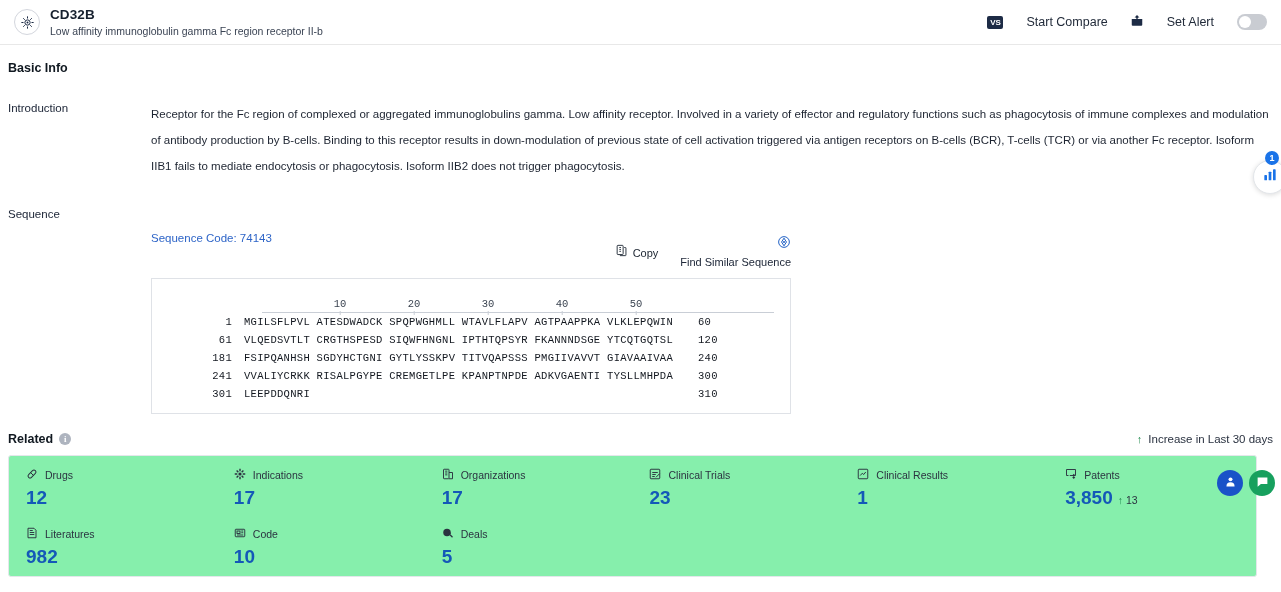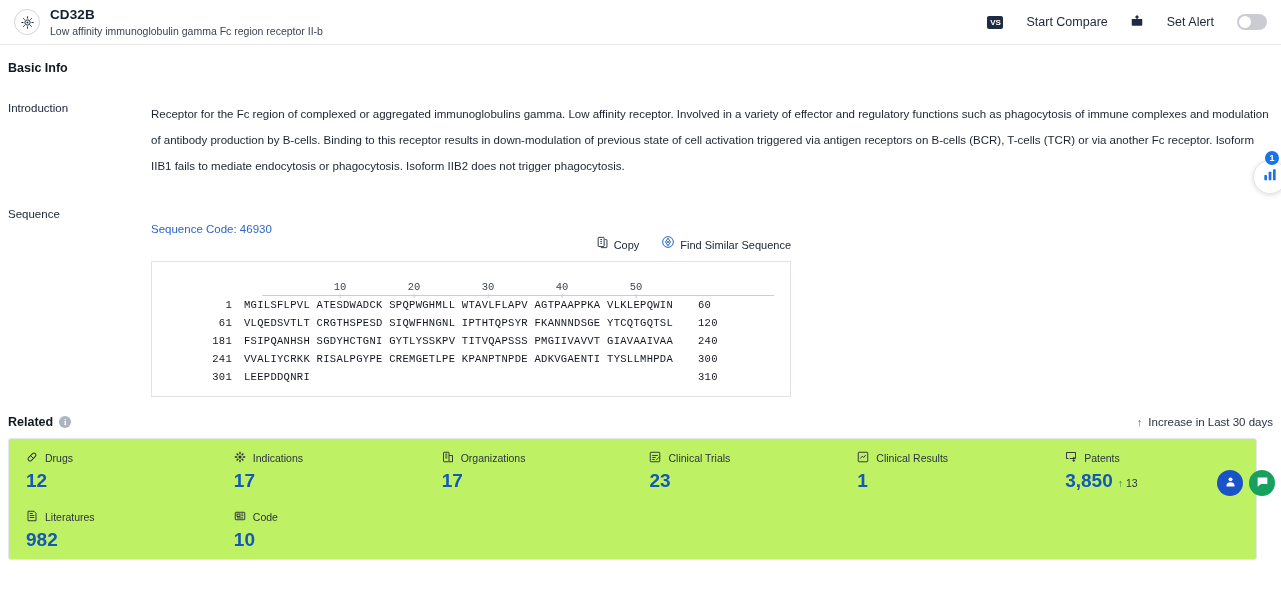--- a/index.html
+++ b/index.html
@@ -98,21 +98,21 @@
   .seq-head {
     display: flex; align-items: center;
     width: 640px;
   }
   .seq-code { font-size: 11.5px; color: #2d64c7; cursor: pointer; }
   .seq-tools { margin-left: auto; display: flex; align-items: center; gap: 22px; }
   .seq-tool {
     display: flex; align-items: flex-end; gap: 5px;
     font-size: 11px; color: #202935; cursor: pointer; margin-top: 28px;
   }
-  .seq-tool.link { color: #20293a; }
+  .seq-tool.link { color: #20293a; flex-direction: column; }
 
   .seq-box {
     margin-top: 10px;
     width: 640px;
     border: 1px solid #dfe2e7;
     background: #fff;
     padding: 12px 0 10px 0;
   }
   .seq-ruler {
     position: relative;
@@ -165,21 +165,21 @@
     margin-left: auto;
     display: flex; align-items: center; gap: 6px;
     font-size: 11.5px; color: #2a3240;
   }
   .up-arrow { color: #1f8a4c; font-size: 11px; }
 
   .rel-card {
     margin: 9px 24px 0 8px;
     border: 1px solid #e4e7eb;
     border-radius: 3px;
-    background: #bef264;
+    background: #86efac;
     padding: 12px 0 6px 0;
     height: 122px;
     overflow: hidden;
   }
   .rel-grid {
     display: grid;
     grid-template-columns: repeat(6, 1fr);
     row-gap: 14px;
   }
   .rel-cell { padding-left: 17px; cursor: pointer; }
@@ -272,21 +272,21 @@
     <div class="row-body">
       <div class="intro-text">Receptor for the Fc region of complexed or aggregated immunoglobulins gamma. Low affinity receptor. Involved in a variety of effector and regulatory functions such as phagocytosis of immune complexes and modulation of antibody production by B-cells. Binding to this receptor results in down-modulation of previous state of cell activation triggered via antigen receptors on B-cells (BCR), T-cells (TCR) or via another Fc receptor. Isoform IIB1 fails to mediate endocytosis or phagocytosis. Isoform IIB2 does not trigger phagocytosis.</div>
     </div>
   </div>
 
   <div class="row" style="padding-top:28px;">
     <div class="row-label">Sequence</div>
     <div class="row-body">
 
       <div class="seq-head">
-        <div class="seq-code">Sequence Code: 46930</div>
+        <div class="seq-code">Sequence Code: 74143</div>
         <div class="seq-tools">
           <div class="seq-tool">
             <span>
               <svg width="13" height="13" viewBox="0 0 24 24" fill="none" stroke="#202935" stroke-width="1.7">
                 <rect x="4" y="2.5" width="11" height="17" rx="1.4"></rect>
                 <path d="M8 6.5h3M8 10h3M8 13.5h3"></path>
                 <path d="M17 6.5h2.2a1 1 0 0 1 1 1v13a1 1 0 0 1-1 1H9"></path>
               </svg>
             </span>
             <span>Copy</span>
@@ -481,20 +481,35 @@
               <path d="M14.5 8h4M14.5 11.5h4M6 16h12.5"></path>
             </svg>
           </span>
           <span>Code</span>
         </div>
         <div class="rel-val">
           <span>10</span>
         </div>
       </div>
 
+      <div class="rel-cell">
+        <div class="rel-cell-top">
+          <span>
+            <svg width="12" height="12" viewBox="0 0 24 24" fill="none" stroke="#2b3340" stroke-width="1.9">
+              <circle cx="10" cy="11" r="7.5" fill="#2b3340" stroke="none"></circle>
+              <path d="M16 15.5l5 5" stroke-width="2.4"></path>
+              <path d="M13 9.5l4 4" stroke-width="2.4"></path>
+            </svg>
+          </span>
+          <span>Deals</span>
+        </div>
+        <div class="rel-val">
+          <span>5</span>
+        </div>
+      </div>
 
     </div>
   </div>
 
   <div class="float-badge">1</div>
   <div class="float-right">
     <span>
       <svg width="16" height="16" viewBox="0 0 24 24" fill="#1a73e8">
         <rect x="3.5" y="12" width="4" height="8" rx="1"></rect>
         <rect x="10" y="7" width="4" height="13" rx="1"></rect>

